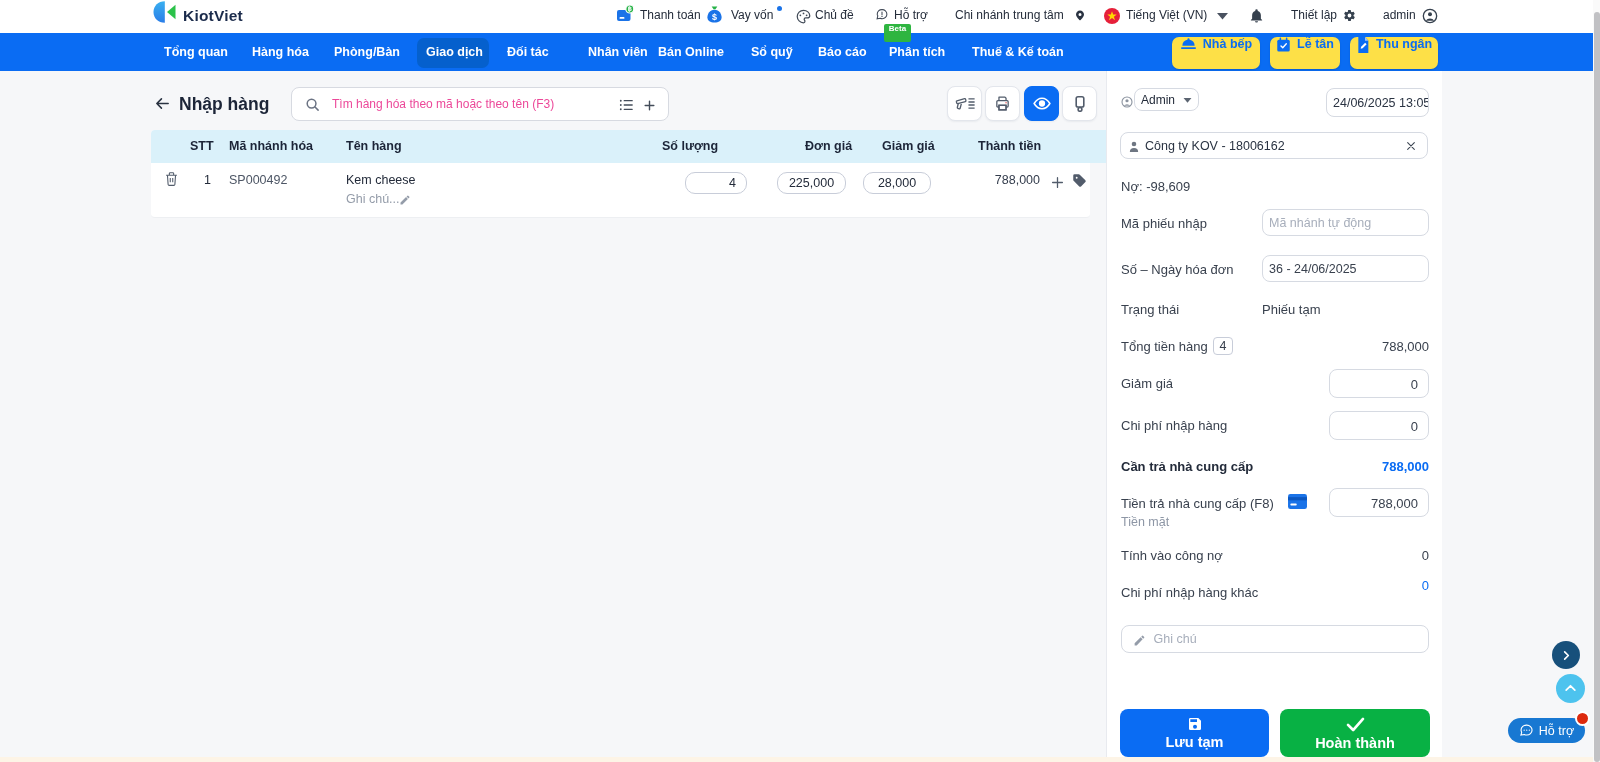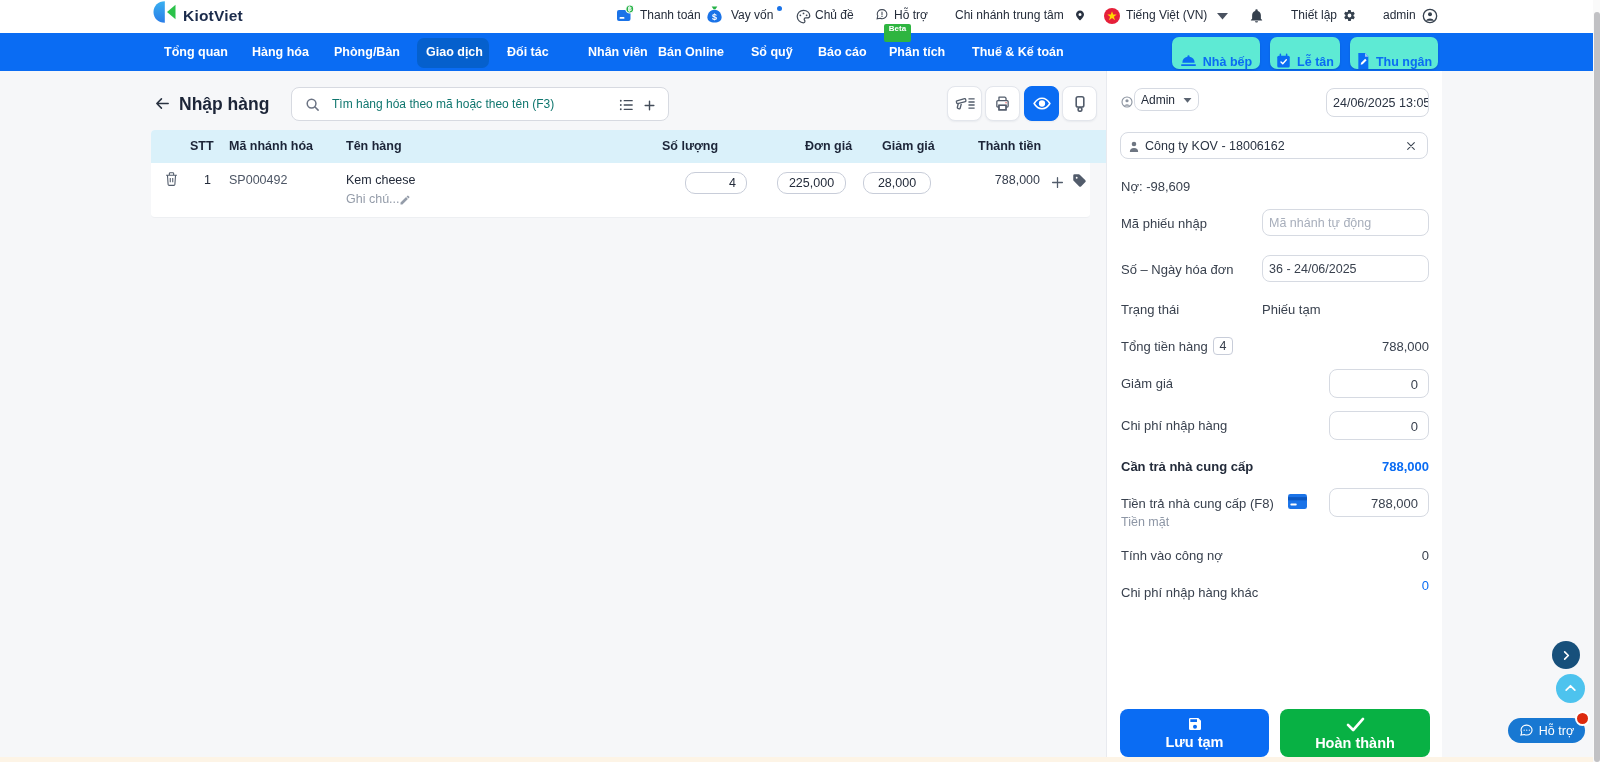--- a/index.html
+++ b/index.html
@@ -5,25 +5,25 @@
 html,body{width:1600px;height:762px;overflow:hidden;}
 body{font-family:"Liberation Sans",sans-serif;position:relative;background:#f6f7f9;-webkit-font-smoothing:antialiased;}
 .abs{position:absolute;}
 
 #topbar{position:absolute;left:0;top:0;width:1600px;height:33px;background:#fff;}
 .titem{position:absolute;top:0;height:33px;line-height:31px;font-size:12px;color:#242c3a;white-space:nowrap;}
 
 #navbar{position:absolute;left:0;top:33px;width:1600px;height:38px;background:#0a6cf3;}
 .nitem{position:absolute;top:0;height:38px;line-height:38px;font-size:12.5px;font-weight:bold;color:#fff;white-space:nowrap;}
 #pill{position:absolute;left:417px;top:5px;width:72px;height:30px;background:#0560cd;border-radius:7px;}
-.nbtn{position:absolute;top:4px;height:32px;background:#5eead4;border-radius:7px;color:#0a6cf3;font-size:12.5px;font-weight:bold;display:flex;align-items:flex-end;justify-content:center;gap:6px;box-shadow:0 1px 2px rgba(0,0,0,.15);}
+.nbtn{position:absolute;top:4px;height:32px;background:#fde047;border-radius:7px;color:#0a6cf3;font-size:12.5px;font-weight:bold;display:flex;align-items:flex-start;justify-content:center;gap:6px;box-shadow:0 1px 2px rgba(0,0,0,.15);}
 
 #title{position:absolute;left:179px;top:94px;font-size:17.5px;font-weight:bold;color:#1c2538;}
 #search{position:absolute;left:291px;top:87px;width:378px;height:34px;background:#fff;border:1px solid #d7dae1;border-radius:8px;}
-#search .ph{position:absolute;left:40px;top:0;line-height:32px;font-size:12px;color:#0f766e;}
+#search .ph{position:absolute;left:40px;top:0;line-height:32px;font-size:12px;color:#ec4899;}
 .icbtn{position:absolute;top:86px;width:35px;height:35px;background:#fff;border:1px solid #e3e6ec;border-radius:8px;display:flex;align-items:center;justify-content:center;box-shadow:0 1px 2px rgba(20,30,60,.06);}
 
 #table{position:absolute;left:151px;top:130px;width:939px;height:88px;background:#fff;border-radius:4px;border-bottom:1px solid #edeff2;}
 #thead{position:absolute;left:0;top:0;width:1087px;height:33px;background:#daf1fa;border-radius:4px 4px 0 0;}
 .th{position:absolute;top:0;height:33px;line-height:33px;font-size:12.5px;font-weight:bold;color:#1c2538;white-space:nowrap;}
 .cellbox{position:absolute;top:42px;height:22px;background:#fff;border:1px solid #c8cdd9;border-radius:10px;font-size:12.5px;color:#232b3a;line-height:20px;}
 
 #sidebar{position:absolute;left:1106px;top:71px;width:336px;height:691px;background:#fff;border-left:1px solid #e8eaef;}
 .sb{position:absolute;font-size:13px;color:#39414e;white-space:nowrap;}
 .sinput{position:absolute;background:#fff;border:1px solid #d6dae2;border-radius:8px;font-size:13px;color:#39414e;}
@@ -302,20 +302,26 @@
       <span style="position:absolute;right:10px;top:7px;font-size:13px">788,000</span>
     </div>
   <div class="sb" style="left:14px;top:444px;font-size:12.5px;color:#8d96a5">Tiền mặt</div>
 
   <div class="sb" style="left:14px;top:477px">Tính vào công nợ</div>
   <div class="sb rt" style="left:222px;top:477px;width:100px">0</div>
 
   <div class="sb" style="left:14px;top:514px">Chi phí nhập hàng khác</div>
   <div class="sb rt" style="left:222px;top:507px;width:100px;color:#0a6cf3">0</div>
 
+  <div class="sinput" style="left:13.5px;top:554px;width:308px;height:28px">
+    <svg style="position:absolute;left:11px;top:8px" width="13" height="13" viewBox="0 0 24 24" fill="#949ca9">
+        <path d="M3 17.2 V21 h3.8 L17.8 9.9 l-3.7-3.7 Z M20.7 7 a1 1 0 0 0 0-1.4 l-2.3-2.3 a1 1 0 0 0-1.4 0 l-1.8 1.8 3.7 3.7 Z"></path>
+      </svg>
+    <span style="position:absolute;left:32px;top:6px;color:#a7aebb;font-size:12.5px">Ghi chú</span>
+  </div>
 
   <div class="bigbtn" style="left:13px;width:149px;background:#0a6cf3">
     <svg style="margin-top:7px" width="16" height="16" viewBox="0 0 24 24" fill="#fff">
         <path d="M17 3 H5 a2 2 0 0 0-2 2 v14 a2 2 0 0 0 2 2 h14 a2 2 0 0 0 2-2 V7 Z M12 19 a3 3 0 1 1 0-6 a3 3 0 0 1 0 6 Z M15 9 H5 V5 h10 Z"></path>
       </svg>
     <div style="margin-top:-1px">Lưu tạm</div>
   </div>
   <div class="bigbtn" style="left:173px;width:150px;background:#08b144">
     <svg style="margin-top:8px" width="19" height="15" viewBox="0 0 24 19" fill="none" stroke="#fff" stroke-width="3.4" stroke-linecap="round" stroke-linejoin="round">
         <path d="M2.5 10 l6.5 6.5 L21.5 2.5"></path>

